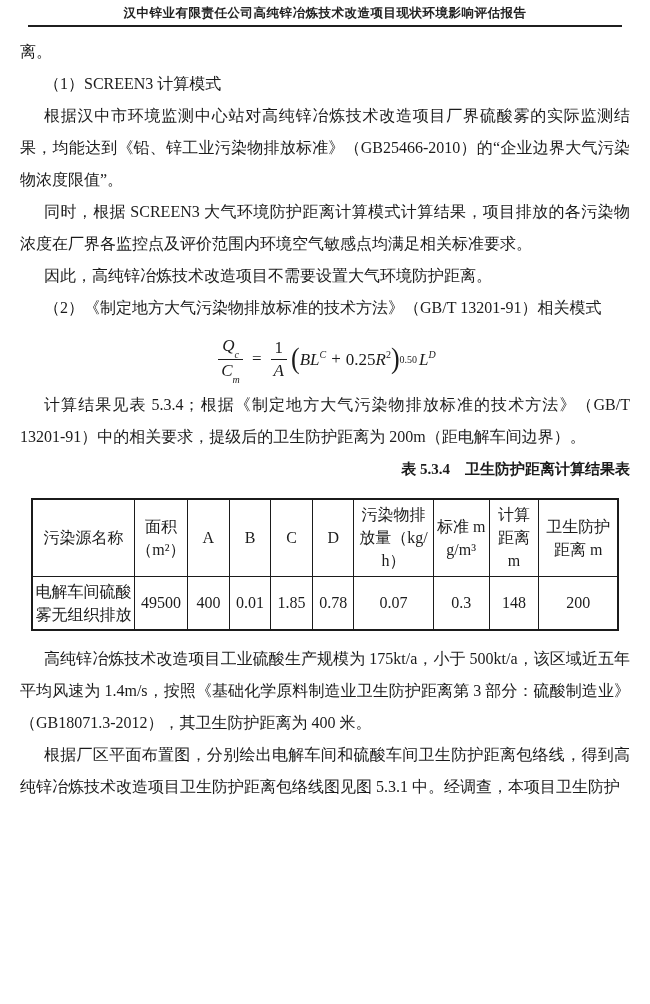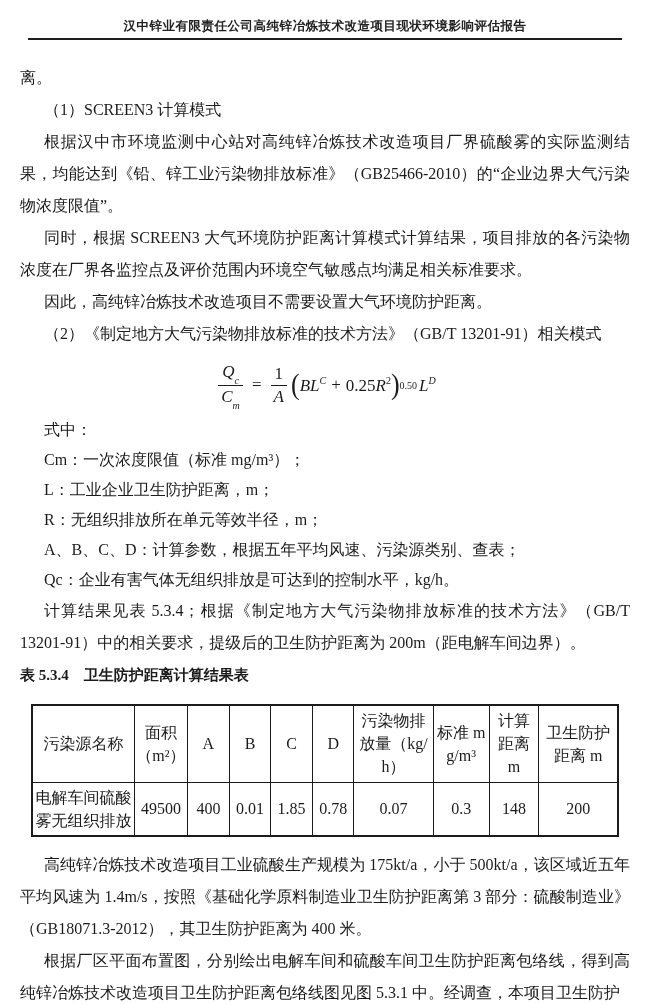--- a/index.html
+++ b/index.html
@@ -2,21 +2,21 @@
 <html lang="zh"><head>
 <meta charset="utf-8">
 <style>
   html,body { margin:0; padding:0; }
   body {
     width:650px; height:1004px; background:#ffffff; overflow:hidden;
     font-family:"Liberation Serif","DejaVu Serif",serif;
     color:#1b1b1b;
   }
   .page-header {
-    margin:13px 28px; padding:5px 0 3px;
+    margin:0 28px; padding:5px 0 3px;
     border-bottom:2px solid #1f1f1f;
     text-align:center; font-size:12.5px; font-weight:bold;
     letter-spacing:0.5px; color:#222;
   }
   .body-content {
     padding:9px 20px 0 20px;
     font-size:16px; text-align:justify;
   }
   p.para { margin:0; line-height:32px; text-indent:1.5em; }
   p.noindent { text-indent:0; }
@@ -32,21 +32,21 @@
   .frac .num { border-bottom:1px solid #1b1b1b; padding:0 4px 1px; line-height:1.15; }
   .frac .den { padding-top:1px; line-height:1.15; }
   .frac sub { font-size:10px; position:relative; top:3px; }
   .op { margin:0 5px; }
   .paren { font-size:26px; font-weight:300; transform:scaleY(1.1); display:inline-block; }
   .term sup, .outer-sup, .tail sup { font-size:10px; vertical-align:super; letter-spacing:0; }
   .outer-sup { margin-right:2px; }
 
   
   .table-caption {
-    text-align:left; font-weight:bold; font-size:15px;
+    text-align:right; font-weight:bold; font-size:15px;
     line-height:28px; margin-top:2px; text-indent:0;
   }
   table.result-table {
     width:calc(100% - 22px); margin:3px auto 12px;
     border-collapse:collapse; border:2px solid #1b1b1b;
     font-size:16px; text-align:center; table-layout:fixed;
   }
   .result-table th, .result-table td {
     border:1px solid #1b1b1b; font-weight:normal;
     padding:3px 1px; line-height:1.45; word-break:break-all;
@@ -86,28 +86,20 @@
     </span>
     <span class="paren">(</span>
     <span class="term"><i>BL</i><sup><i>C</i></sup></span>
     <span class="op">+</span>
     <span class="term"><span>0.25</span><i>R</i><sup>2</sup></span>
     <span class="paren">)</span>
     <sup class="outer-sup">0.50</sup>
     <span class="term tail"><i>L</i><sup><i>D</i></sup></span>
   </div>
 
-  <div class="defs">
-    <p>式中：</p>
-    <p>Cm：一次浓度限值（标准 mg/m³）；</p>
-    <p>L：工业企业卫生防护距离，m；</p>
-    <p>R：无组织排放所在单元等效半径，m；</p>
-    <p>A、B、C、D：计算参数，根据五年平均风速、污染源类别、查表；</p>
-    <p>Qc：企业有害气体无组织排放是可达到的控制水平，kg/h。</p>
-  </div>
 
   <p class="para">计算结果见表 5.3.4；根据《制定地方大气污染物排放标准的技术方法》（GB/T 13201-91）中的相关要求，提级后的卫生防护距离为 200m（距电解车间边界）。</p>
 
   <p class="table-caption">表 5.3.4　卫生防护距离计算结果表</p>
 
   <table class="result-table">
     <colgroup>
       <col style="width:17.5%">
         <col style="width:9%">
         <col style="width:7.2%">

